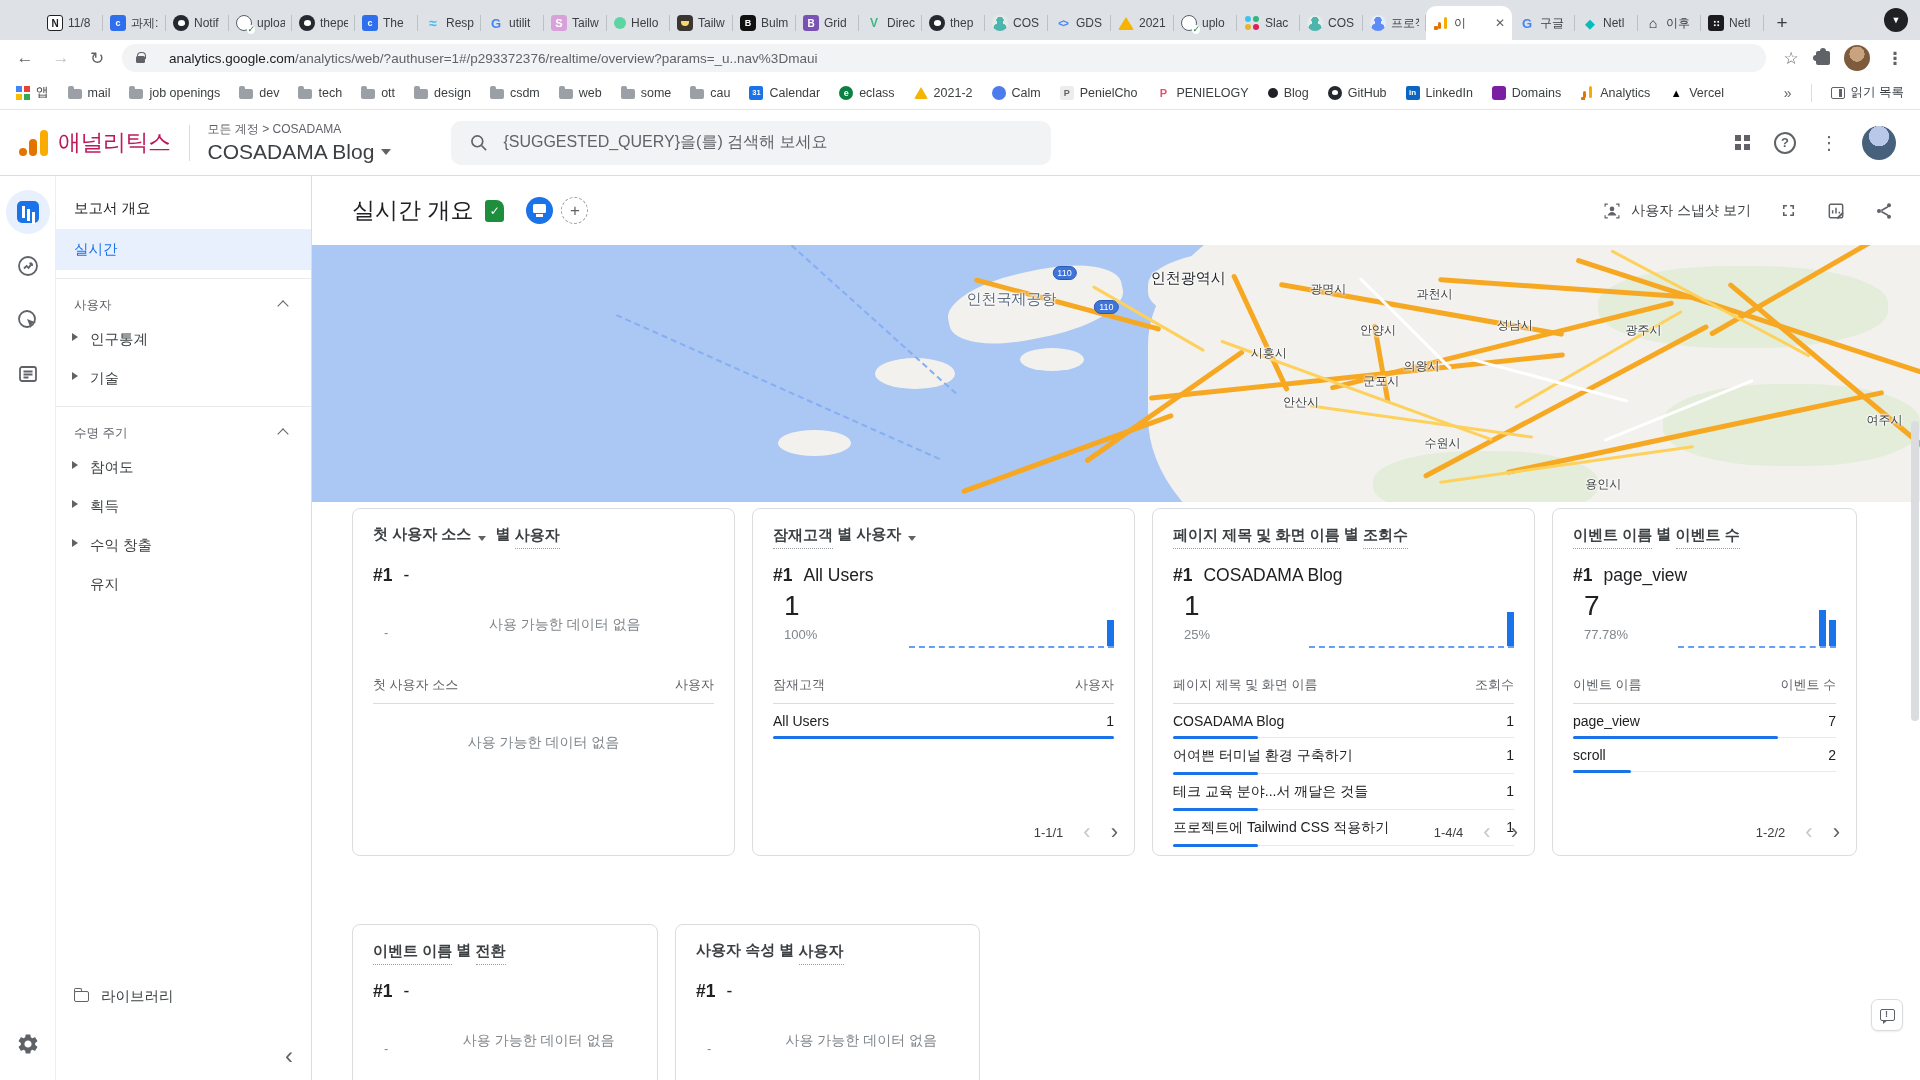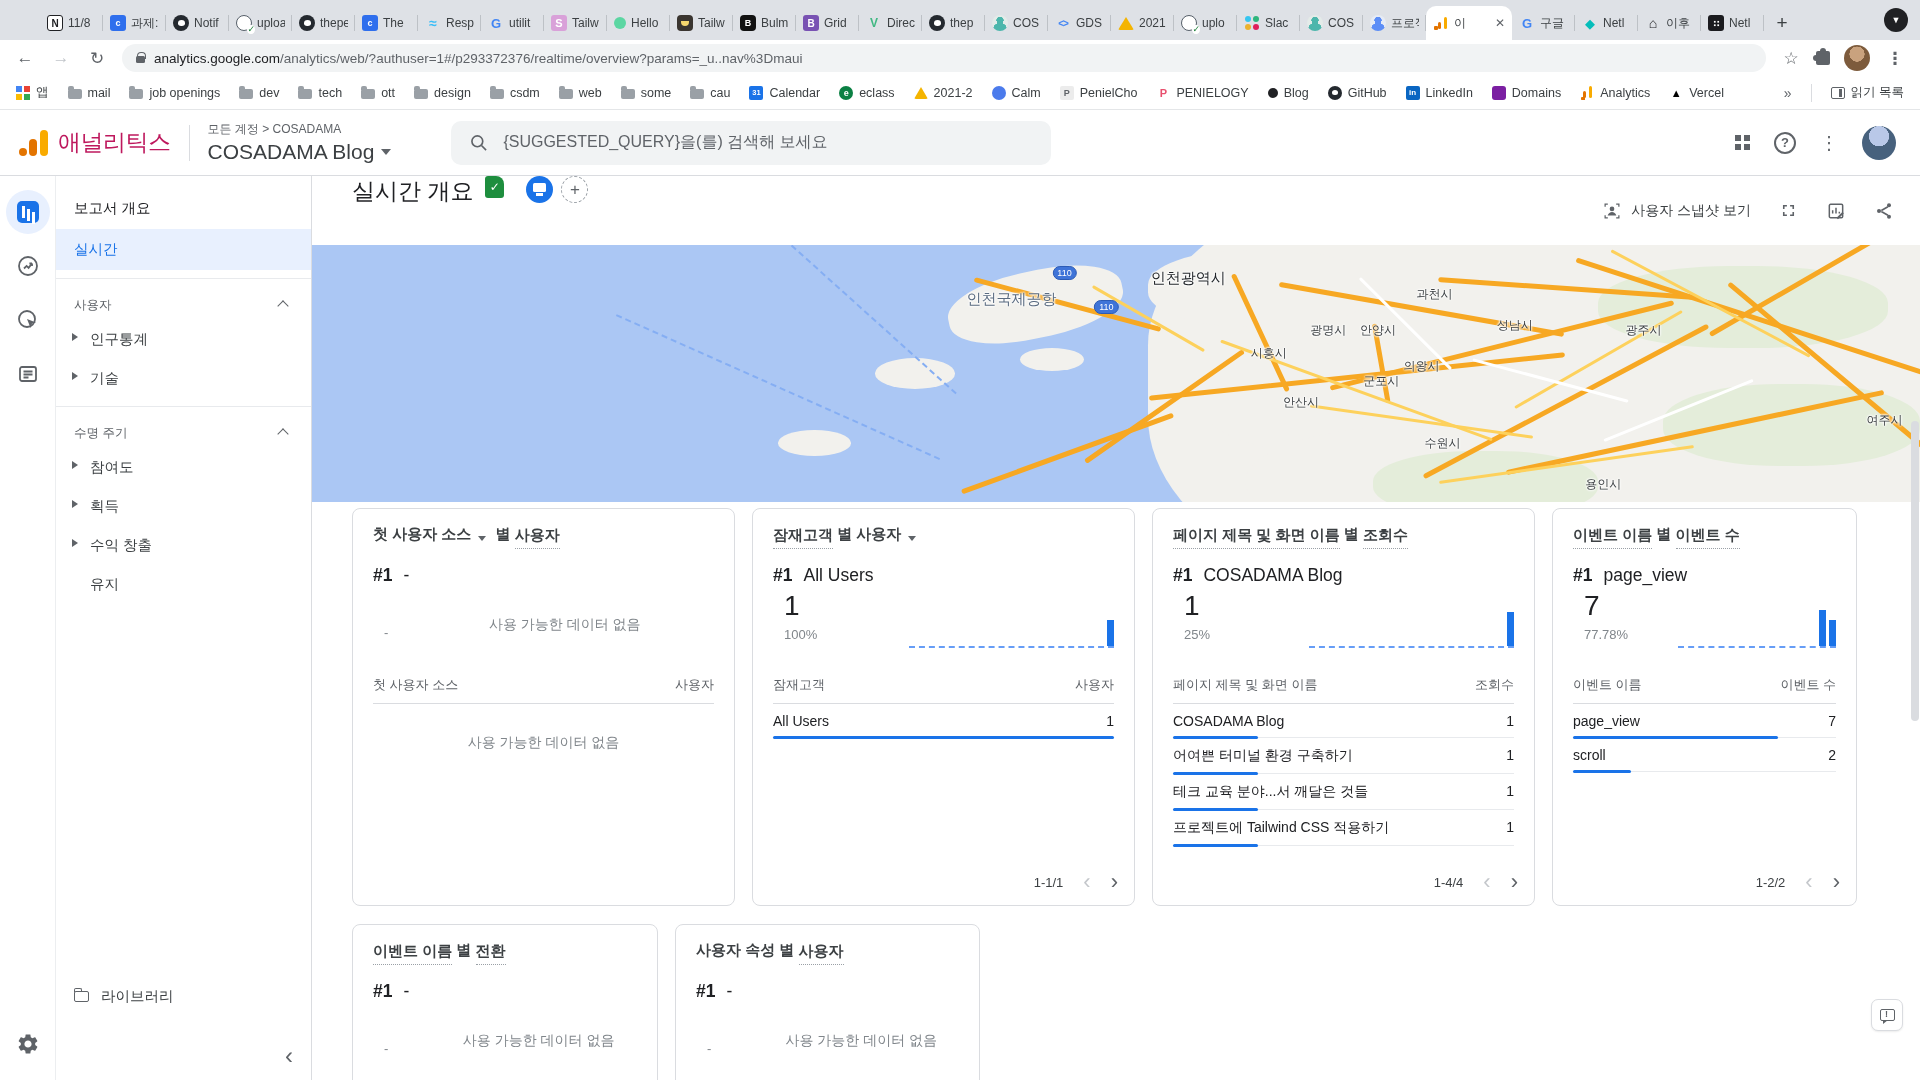--- a/index.html
+++ b/index.html
@@ -44,21 +44,21 @@
 .fi-ga::after{content:"";position:absolute;right:8px;bottom:2px;width:3.5px;height:7px;background:#e37400;border-radius:2px}
 .fi-netlify{color:#05bdba;font-size:13px}
 .fi-house{color:#202124;font-size:14px}
 .fi-dark-app{background:#1b1b1f;border-radius:3px}
 .fi-dark-app::before{content:"";width:7px;height:7px;background:radial-gradient(circle,#fff 0 1px,transparent 1.3px);background-size:3.5px 3.5px}
 
 
 #addressbar{height:36px;background:#fff;display:flex;align-items:center;padding:0 14px;gap:14px}
 .nav-ico{font-size:17px;color:#5f6368;width:22px;text-align:center;cursor:pointer}
 .nav-ico.disabled{color:#c1c5ca}
-#omnibox{flex:1;height:28px;background:#f1f3f4;border-radius:14px;display:flex;align-items:center;padding:0 14px;gap:9px;font-size:13.5px;cursor:text}
+#omnibox{flex:1;height:28px;background:#f1f3f4;border-radius:14px;display:flex;align-items:center;padding:0 14px;gap:24px;font-size:13.5px;cursor:text}
 .lock{width:9px;height:7px;background:#5f6368;border-radius:1.5px;position:relative;flex:none;margin-top:3px}
 .lock::before{content:"";position:absolute;left:1px;top:-4px;width:7px;height:6px;border:1.5px solid #5f6368;border-bottom:none;border-radius:4px 4px 0 0}
 #omnibox .path{color:#5f6368}
 .ext-puzzle{width:14px;height:14px;background:#5f6368;border-radius:2px;position:relative}
 .ext-puzzle::before{content:"";position:absolute;top:-3px;left:4px;width:6px;height:6px;background:#5f6368;border-radius:50%}
 .ext-puzzle::after{content:"";position:absolute;left:-3px;top:4px;width:6px;height:6px;background:#5f6368;border-radius:50%}
 .avatar-sm{width:26px;height:26px;border-radius:50%;background:radial-gradient(circle at 50% 35%,#c9a27e 0 35%,#7d5b3c 36% 100%);flex:none;cursor:pointer}
 
 
 #bookmarks{height:34px;background:#fff;border-bottom:1px solid #e4e6e8;display:flex;align-items:center;padding:0 16px;gap:19px;font-size:12.5px;color:#3c4043}
@@ -118,21 +118,21 @@
 .nav-section-label{font-size:12.5px;color:#5f6368;padding:10px 18px 6px;display:flex;align-items:center;justify-content:space-between}
 .chev-up{width:8px;height:8px;border-left:1.7px solid #5f6368;border-top:1.7px solid #5f6368;transform:rotate(45deg);margin-right:6px;cursor:pointer}
 .nav-item{font-size:14.5px;color:#3c4043;padding:10px 18px 10px 34px;position:relative;cursor:pointer}
 .nav-item .tri{position:absolute;left:16px;top:13px;width:0;height:0;border-top:4.5px solid transparent;border-bottom:4.5px solid transparent;border-left:6px solid #5f6368}
 #nav-library{position:absolute;bottom:74px;left:18px;display:flex;align-items:center;gap:12px;font-size:14.5px;color:#3c4043;cursor:pointer}
 .folder-o{width:15px;height:11px;border:1.7px solid #5f6368;border-radius:2px;position:relative}
 .folder-o::before{content:"";position:absolute;top:-4px;left:-1px;width:6px;height:3px;border:1.7px solid #5f6368;border-bottom:none;border-radius:2px 2px 0 0}
 #nav-collapse{position:absolute;bottom:12px;right:18px;font-size:24px;color:#5f6368;cursor:pointer;line-height:1}
 
 #content{flex:1;position:relative;overflow:hidden;background:#fff}
-#content-header{position:absolute;top:0;left:0;right:0;height:69px;display:flex;padding:0 26px 0 40px;background:#fff}
+#content-header{position:absolute;top:0;left:0;right:0;height:69px;display:flex;align-items:center;padding:0 26px 0 40px;background:#fff}
 #page-title{font-size:23px;color:#202124;margin-right:12px}
 .doc-check{width:19px;height:22px;background:#1e8e3e;border-radius:3px 8px 3px 3px;display:flex;align-items:center;justify-content:center;color:#fff;font-size:12px;font-weight:bold;margin-right:22px}
 .chip-monitor{width:27px;height:27px;border-radius:50%;background:#1a73e8;position:relative;cursor:pointer}
 .chip-monitor::before{content:"";position:absolute;left:7px;top:7px;width:13px;height:9px;background:#fff;border-radius:1.5px}
 .chip-monitor::after{content:"";position:absolute;left:10px;top:17px;width:7px;height:2.5px;background:#fff}
 .chip-add{width:27px;height:27px;border-radius:50%;border:1.6px dashed #9aa0a6;color:#5f6368;display:flex;align-items:center;justify-content:center;font-size:17px;margin-left:8px;cursor:pointer}
 #hdr-actions{margin-left:auto;display:flex;align-items:center;gap:28px;color:#3c4043;font-size:14px}
 #hdr-actions .act{display:flex;align-items:center;gap:9px;cursor:pointer}
 
 
@@ -154,21 +154,21 @@
 #device-card .mini .mbar{position:absolute;right:8px;bottom:0;width:9px;height:26px;background:#1a73e8;top:-6px}
 #device-card .dev-label{position:absolute;top:36px;left:20px;font-size:13px;color:#5f6368}
 #device-card .dev-label b{color:#3c4043}
 .donut{position:absolute;top:66px;left:50%;transform:translateX(-50%);width:106px;height:106px;border:20px solid #1a73e8;border-radius:50%}
 .dev-legend{position:absolute;top:184px;left:74px;font-size:11px;letter-spacing:1.5px;color:#5f6368;display:flex;align-items:center;gap:7px}
 .dev-legend .dot{width:7px;height:7px;border-radius:50%;background:#1a73e8}
 .dev-value{position:absolute;top:199px;left:84px;font-size:28px;color:#202124}
 
 
 #row1,#row2{position:absolute;left:40px;display:grid;gap:17px}
-#row1{top:332px;grid-template-columns:383px 383px 383px 305px;height:398px}
+#row1{top:332px;grid-template-columns:383px 383px 383px 305px;height:348px}
 #row2{top:748px;grid-template-columns:306px 305px;height:330px}
 .card{background:#fff;border:1px solid #dadce0;border-radius:8px;padding:16px 20px;position:relative;overflow:hidden}
 .card-title{font-size:15px;color:#3c4043;display:flex;align-items:flex-end;white-space:pre;overflow:hidden}
 .tp.u{border-bottom:1.5px dotted #9aa0a6;padding-bottom:3px}
 .tp{padding-bottom:4.5px}
 .t-caret{width:0;height:0;border-left:4.5px solid transparent;border-right:4.5px solid transparent;border-top:5.5px solid #5f6368;margin:0 5px 8px 7px}
 .rank-row{margin-top:16px;font-size:17.5px;color:#202124;display:flex;gap:11px}
 .rank-row .rk{font-weight:bold}
 .metric-row{position:relative;height:66px;margin-top:4px}
 .metric-row .big{font-size:28px;margin-left:11px;margin-top:2px}
@@ -591,21 +591,21 @@
           <div class="road minor" style="left: 80%; top: 22%; width: 14%; transform: rotate(28deg);"></div>
           <div class="road minor" style="left: 48%; top: 28%; width: 8%; transform: rotate(30deg);"></div>
           <div class="road minor" style="left: 70%; top: 85%; width: 16%; transform: rotate(-8deg);"></div>
           <div class="road white" style="left: 64%; top: 30%; width: 8%; transform: rotate(45deg);"></div>
           <div class="road white" style="left: 72%; top: 52%; width: 10%; transform: rotate(15deg);"></div>
           <div class="road white" style="left: 80%; top: 64%; width: 10%; transform: rotate(-22deg);"></div>
         </div>
       <div id="map-labels">
           <span class="map-label big" style="left: 54.5%; top: 13%;">인천광역시</span>
           <span class="map-label airport" style="left: 43.5%; top: 21%;">인천국제공항</span>
-          <span class="map-label" style="left: 63.2%; top: 17%; margin-top: 41px;">광명시</span>
+          <span class="map-label" style="left: 63.2%; top: 17%;">광명시</span>
           <span class="map-label" style="left: 69.8%; top: 19%;">과천시</span>
           <span class="map-label" style="left: 66.3%; top: 33%;">안양시</span>
           <span class="map-label" style="left: 74.8%; top: 31%;">성남시</span>
           <span class="map-label" style="left: 82.8%; top: 33%;">광주시</span>
           <span class="map-label" style="left: 59.5%; top: 42%;">시흥시</span>
           <span class="map-label" style="left: 69%; top: 47%;">의왕시</span>
           <span class="map-label" style="left: 66.5%; top: 53%;">군포시</span>
           <span class="map-label" style="left: 61.5%; top: 61%;">안산시</span>
           <span class="map-label" style="left: 70.3%; top: 77%;">수원시</span>
           <span class="map-label" style="left: 80.3%; top: 93%;">용인시</span>

